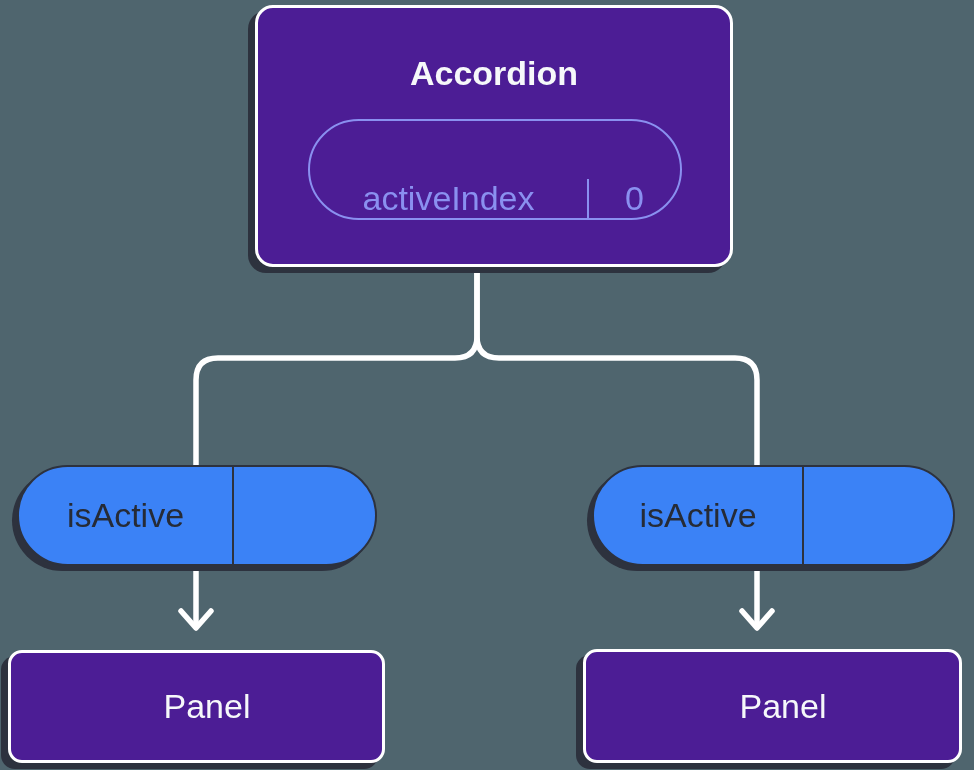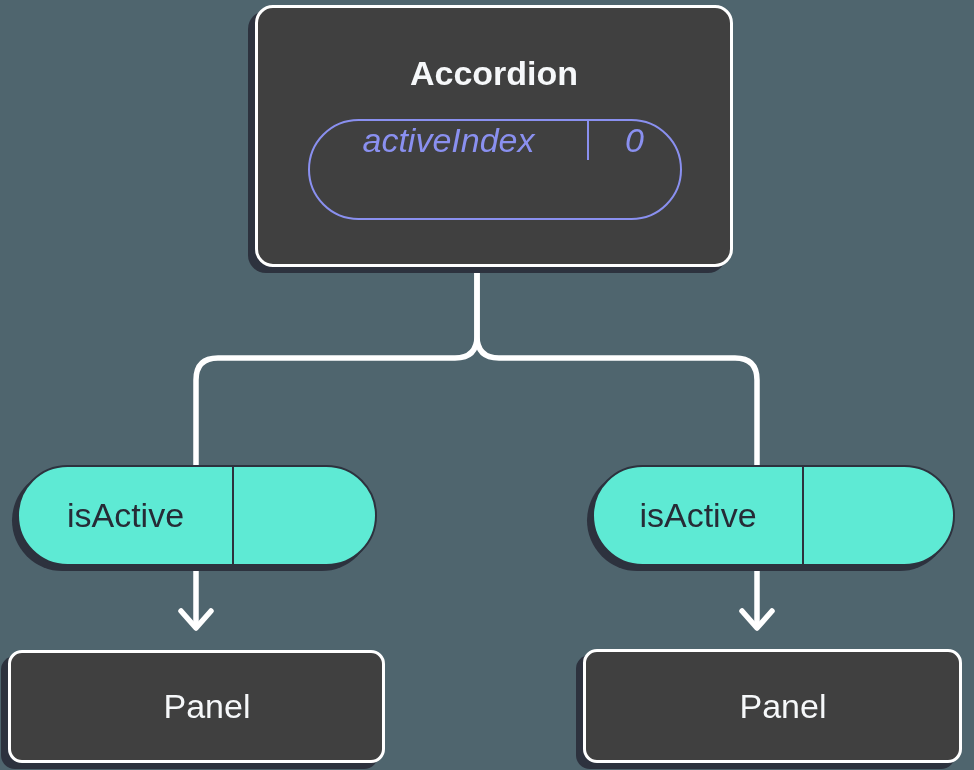--- a/index.html
+++ b/index.html
@@ -16,21 +16,21 @@
   #connectors {
     position: absolute;
     left: 0; top: 0;
     z-index: 1;
   }
 
   
   .node {
     position: absolute;
     box-sizing: border-box;
-    background: #404040;
+    background: #4c1d95;
     border: 3px solid #ffffff;
     z-index: 2;
     box-shadow: -7px 6px 0 0 #2d323e;
   }
   .node-root {
     left: 255px; top: 5px;
     width: 478px; height: 262px;
     border-radius: 18px;
   }
   .node-title {
@@ -57,41 +57,40 @@
 
   
   .pill-outline {
     position: absolute;
     left: 50px; top: 111px;
     width: 374px; height: 101px;
     box-sizing: border-box;
     border: 2.5px solid #8a90f0;
     border-radius: 52px;
     display: flex;
-    align-items: flex-start;
+    align-items: flex-end;
     color: #8a90f0;
     font-size: 34px;
-    font-style: italic;
   }
   .pill-outline .pill-cell-name {
     width: 277px;
     border-right: 2.5px solid #8a90f0;
   }
   .pill-cell {
     display: flex;
     align-items: center;
     justify-content: center;
   }
   .pill-cell-value { flex: 1; }
 
   
   .pill-filled {
     position: absolute;
     box-sizing: border-box;
-    background: #5eead4;
+    background: #3b82f6;
     border: 2.5px solid #2d323e;
     border-radius: 51px;
     display: flex;
     align-items: stretch;
     color: #262b36;
     font-size: 34px;
     z-index: 2;
     box-shadow: -5px 5px 0 0 #2d323e;
   }
   .pill-filled .pill-cell-name {

